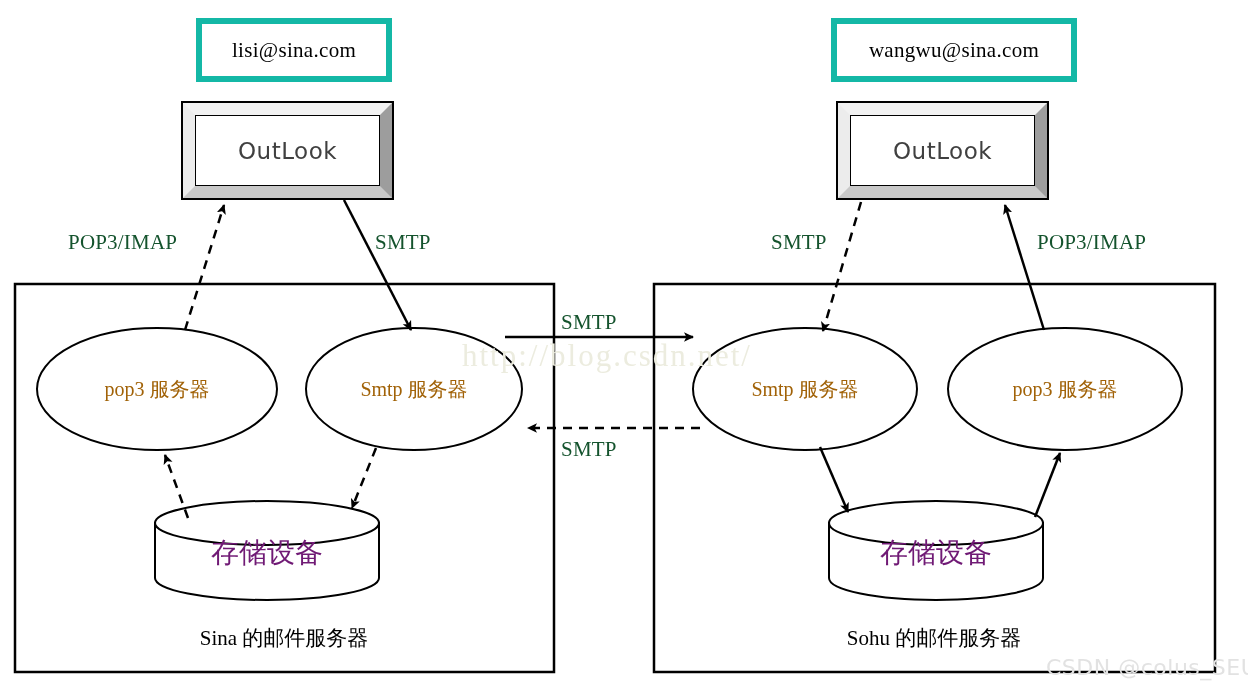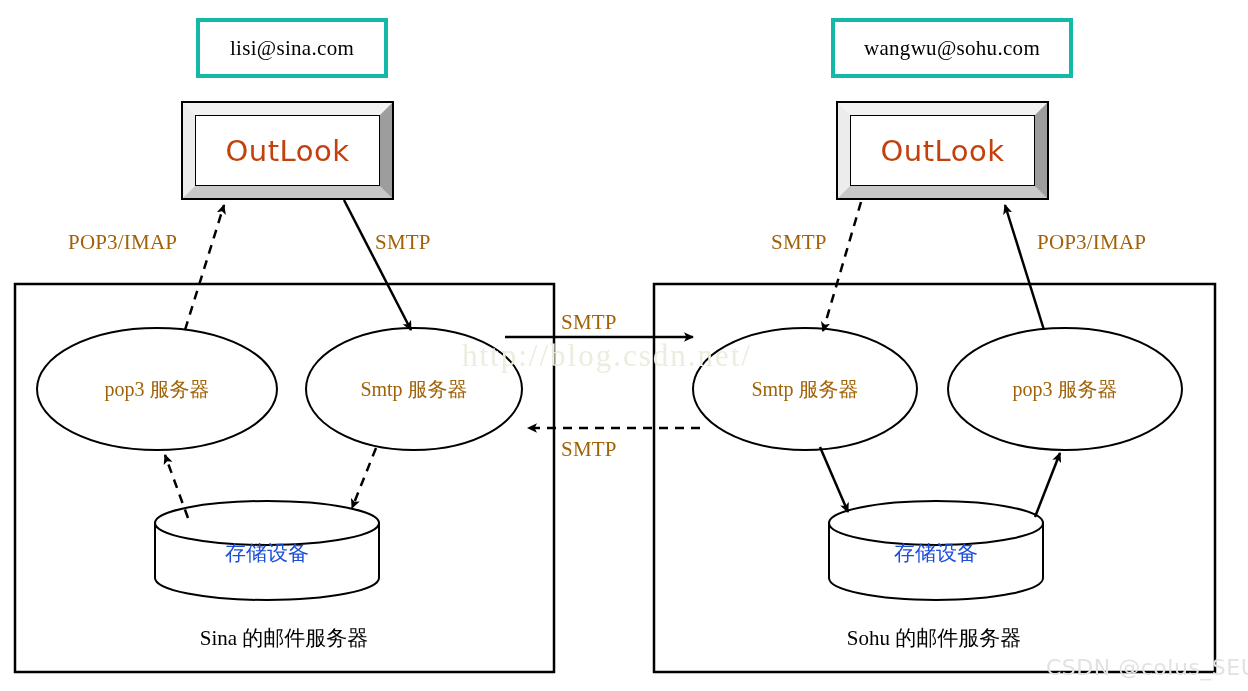--- a/index.html
+++ b/index.html
@@ -20,21 +20,21 @@
   svg.layer {
     position: absolute;
     left: 0;
     top: 0;
     width: 1248px;
     height: 691px;
   }
   
   .emailbox {
     position: absolute;
-    border: 4px solid #14b8a6;
+    border: 6px solid #14b8a6;
     background: #ffffff;
     display: flex;
     align-items: center;
     justify-content: center;
     font-size: 21px;
     letter-spacing: 0.3px;
     color: #000;
   }
   
   .monitor {
@@ -55,47 +55,47 @@
   .monitor .screen {
     position: absolute;
     left: 12px; top: 12px; right: 12px; bottom: 12px;
     background: #ffffff;
     border: 1px solid #000000;
     box-sizing: border-box;
     display: flex;
     align-items: center;
     justify-content: center;
     font-family: "DejaVu Sans", sans-serif;
-    font-size: 29px;
-    color: #c2410c;
+    font-size: 23px;
+    color: #404040;
     letter-spacing: 0.5px;
   }
   
   .ell-text {
     position: absolute;
     text-align: center;
     font-size: 20px;
     color: #a16207;
     white-space: nowrap;
     transform: translate(-50%, -50%);
   }
   
   .cyl-text {
     position: absolute;
     text-align: center;
+    font-size: 28px;
+    color: #701a75;
+    white-space: nowrap;
+    transform: translate(-50%, -50%);
+  }
+  
+  .proto {
+    position: absolute;
     font-size: 21px;
-    color: #1d4ed8;
-    white-space: nowrap;
-    transform: translate(-50%, -50%);
-  }
-  
-  .proto {
-    position: absolute;
-    font-size: 21px;
-    color: #a16207;
+    color: #14532d;
     white-space: nowrap;
     letter-spacing: 0.2px;
   }
   
   .container-caption {
     position: absolute;
     font-size: 21px;
     color: #000;
     white-space: nowrap;
     transform: translateX(-50%);
@@ -172,21 +172,21 @@
   </svg>
 
   <div class="wm-url" style="left:430px; top:338px;margin-left:32px;">http://blog.csdn.net/</div>
   <div class="wm-credit" style="left:1046px; top:655px;">CSDN @colus_SEU</div>
 
   <div class="emailbox" style="left:196px; top:18px; width:184px; height:52px;">
     <span>lisi@sina.com</span>
   </div>
 
   <div class="emailbox" style="left:831px; top:18px; width:234px; height:52px;">
-    <span>wangwu@sohu.com</span>
+    <span>wangwu@sina.com</span>
   </div>
 
   <div class="monitor" style="left:181px; top:101px; width:213px; height:99px;">
     <div class="bevel"></div>
     <div class="screen">OutLook</div>
   </div>
 
   <div class="monitor" style="left:836px; top:101px; width:213px; height:99px;">
     <div class="bevel"></div>
     <div class="screen">OutLook</div>

